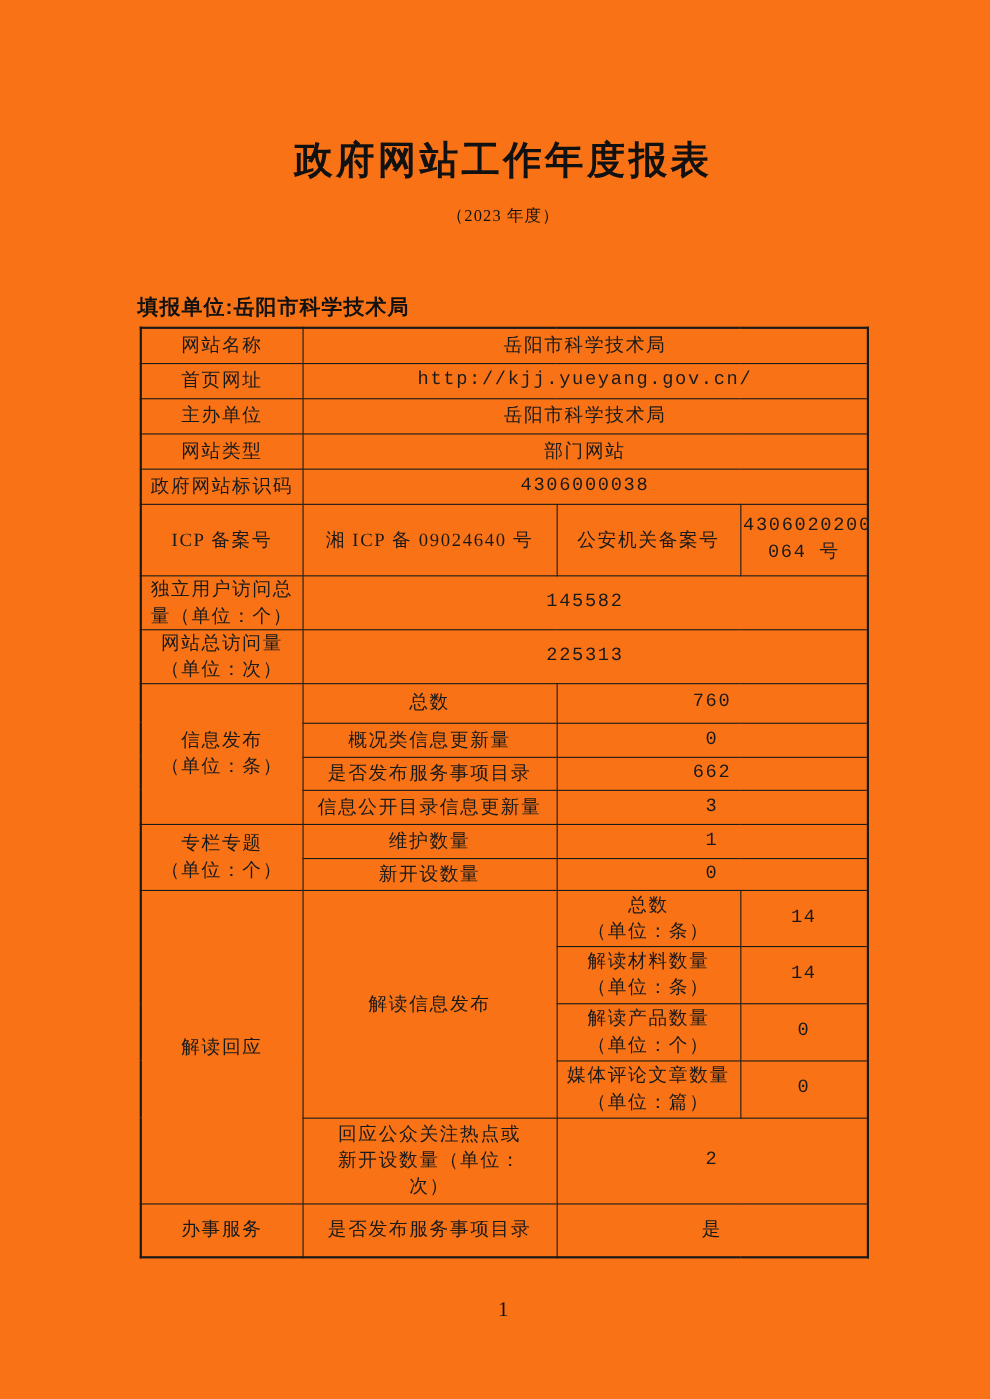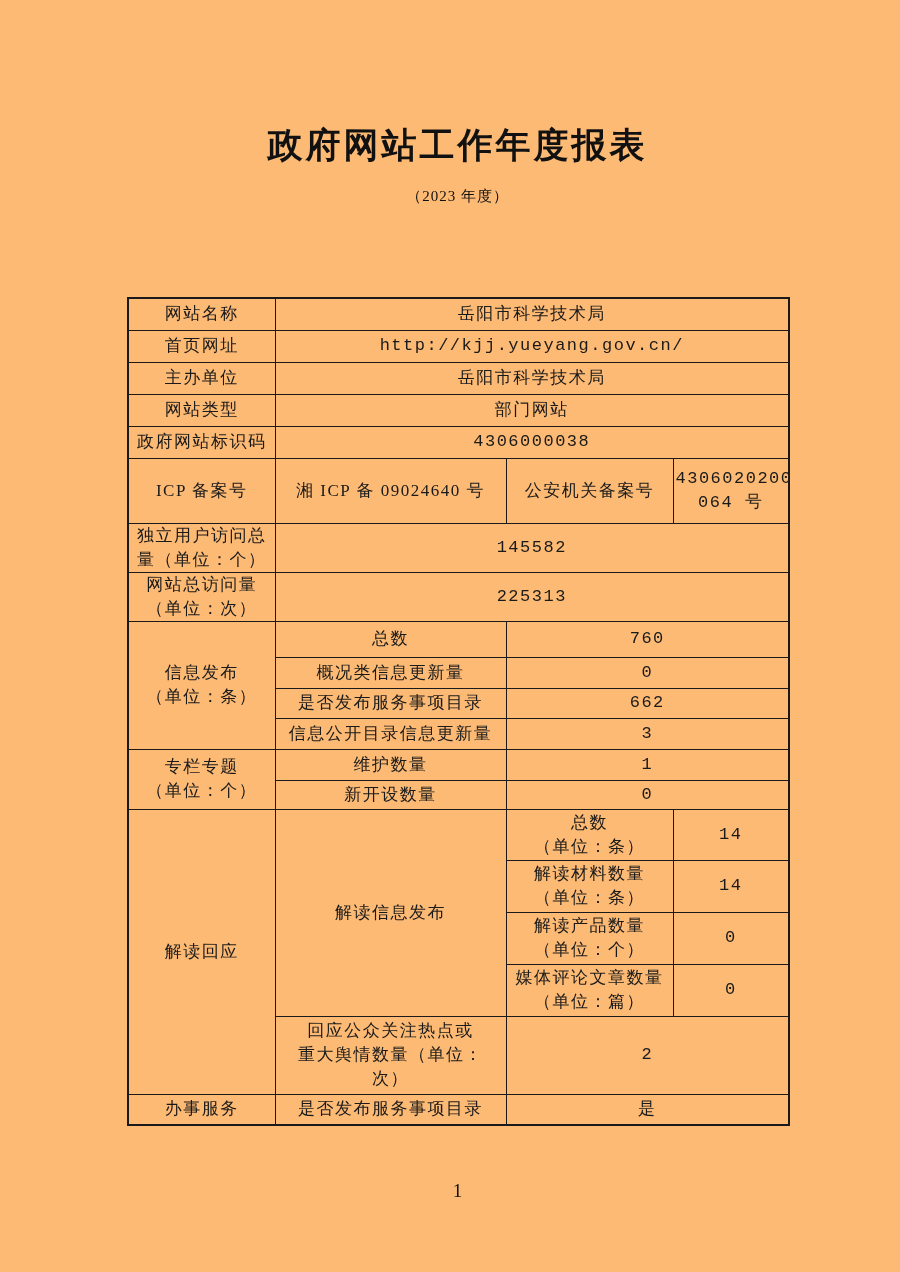--- a/index.html
+++ b/index.html
@@ -1,20 +1,20 @@
 <!DOCTYPE html>
 <html><head>
 <meta charset="utf-8">
 <style>
   * { margin:0; padding:0; box-sizing:border-box; }
   html,body { background:#ffffff; }
   .page {
     position:relative;
     width:900px; height:1272px;
-    background:#fdba74;
+    background:#f97316;
     font-family:"Liberation Serif","DejaVu Serif",serif;
     color:#1a1a1a;
     overflow:hidden;
   }
   .doc-title {
     position:absolute; top:122px; left:127px; width:661px;
     text-align:center;
     font-family:"Liberation Sans","DejaVu Sans",sans-serif;
     font-weight:bold; font-size:35px; letter-spacing:3px;
     color:#111;
@@ -62,20 +62,21 @@
     color:#111;
   }
 </style>
 </head>
 <body>
 
 <div class="page">
 
   <div class="doc-title">政府网站工作年度报表</div>
   <div class="doc-subtitle">（2023 年度）</div>
+  <div class="reporting-unit">填报单位:岳阳市科学技术局</div>
 
   <table class="report">
     <colgroup>
       <col style="width:147px">
         <col style="width:231px">
         <col style="width:167px">
         <col style="width:116px">
     </colgroup>
     <tbody>
       <tr style="height:32px">
@@ -163,26 +164,26 @@
 （单位：个）</td>
         <td class="latin">0</td>
       </tr>
       <tr style="height:52px">
         <td class="pre">媒体评论文章数量
 （单位：篇）</td>
         <td class="latin">0</td>
       </tr>
       <tr style="height:78px">
         <td class="pre">回应公众关注热点或
-重大舆情数量（单位：
+新开设数量（单位：
 次）</td>
         <td colspan="2" class="latin">2</td>
       </tr>
 
-      <tr style="height:31px">
+      <tr style="height:49px">
         <td class="bottom">办事服务</td>
         <td>是否发布服务事项目录</td>
         <td colspan="2">是</td>
       </tr>
     </tbody>
   </table>
 
   <div class="page-number">1</div>
 
 </div>

